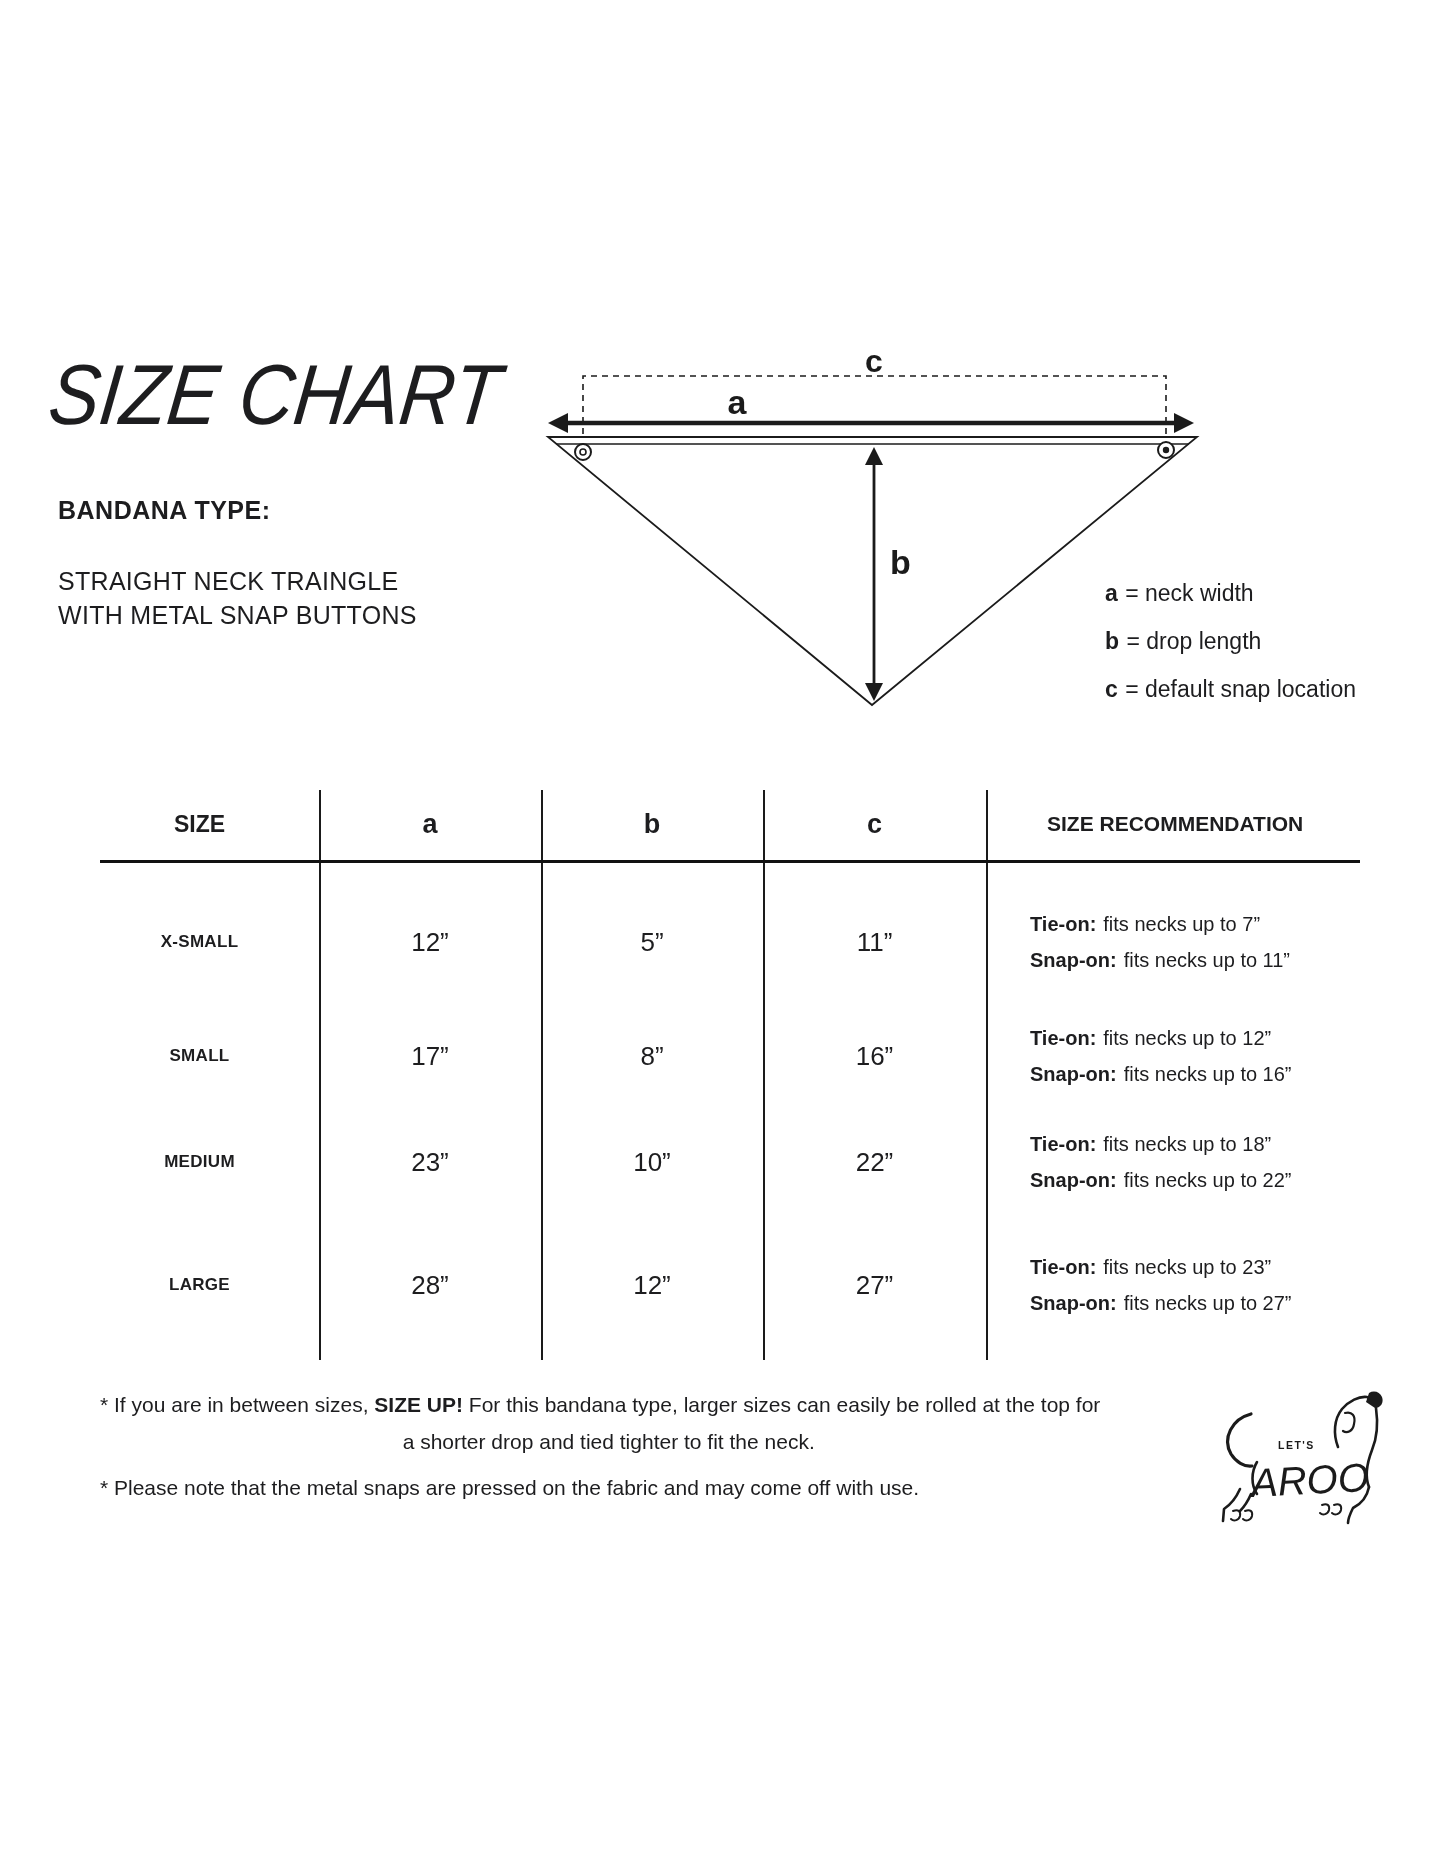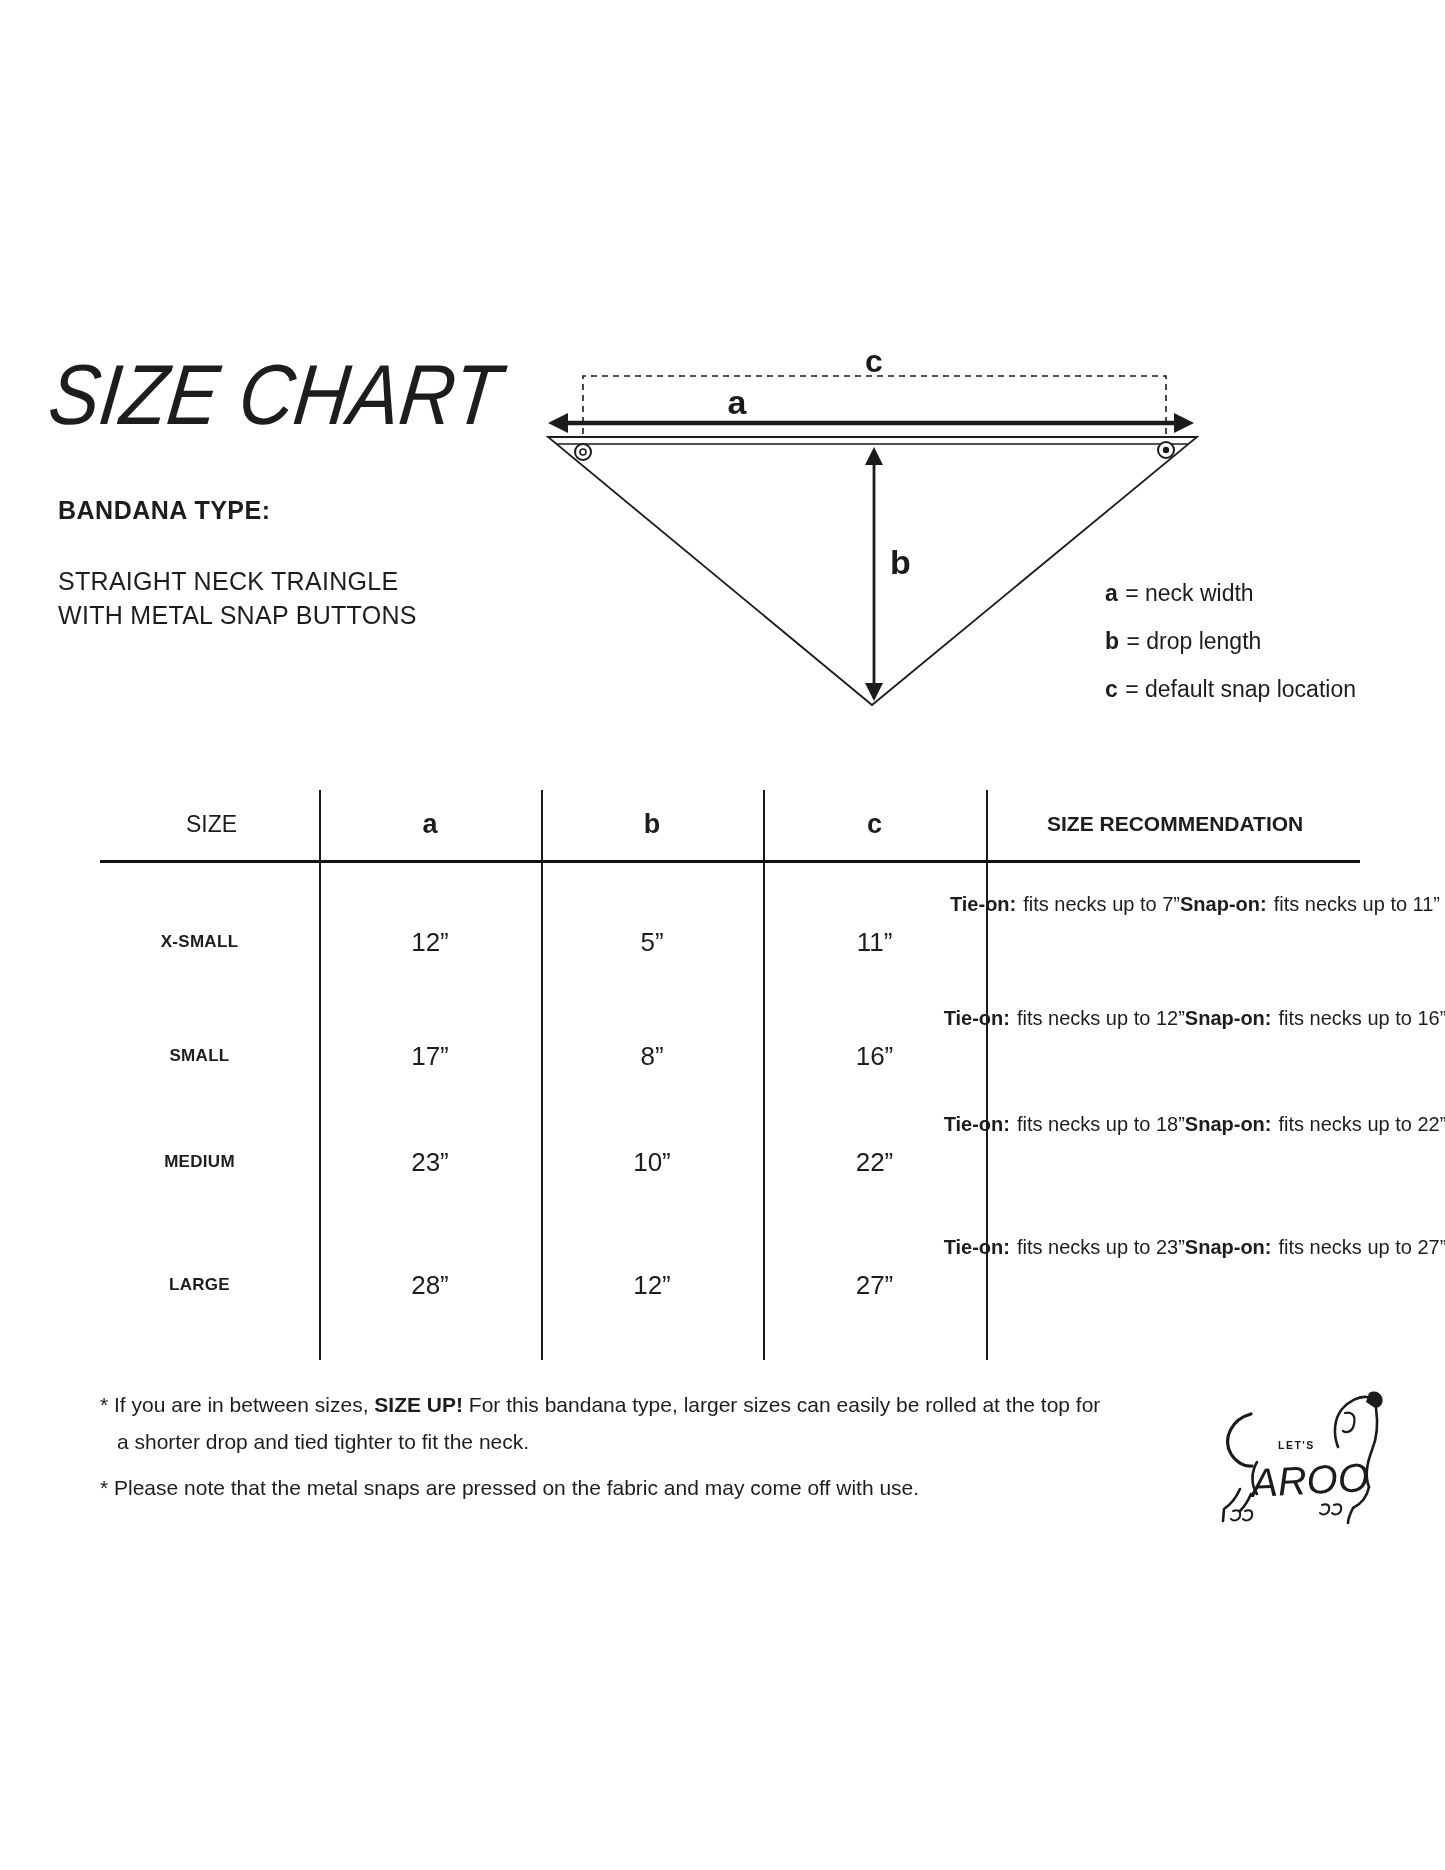--- a/index.html
+++ b/index.html
@@ -19,37 +19,37 @@
   
   .legend{left:1105px;top:580px;font-size:23px;}
   .legend-item{margin-bottom:21px;line-height:27px;white-space:nowrap;}
   .legend-key{font-weight:700;margin-right:.32em;}
 
   
   .table{left:80px;top:790px;width:1280px;height:570px;}
   .vline{position:absolute;top:0;width:2px;height:570px;background:#1a1a1a;}
   .hline{position:absolute;left:20px;top:70px;width:1260px;height:3px;background:#111;}
   .th{position:absolute;top:8px;height:52px;line-height:52px;text-align:center;}
-  .th-size{left:12px;width:239px;font-size:23px;font-weight:400;}
+  .th-size{left:0;width:239px;font-size:23px;font-weight:700;}
   .th-abc{font-size:27px;font-weight:600;}
   .th-rec{left:950px;width:330px;font-size:21px;font-weight:700;text-align:left;margin-left:17px;}
   .row{position:absolute;left:0;width:1280px;height:112px;}
   .cell{position:absolute;top:0;height:112px;line-height:112px;text-align:center;}
   .c-size{left:0;width:239px;font-size:17px;font-weight:700;letter-spacing:.3px;}
   .c-a{left:239px;width:222px;}
   .c-b{left:461px;width:222px;}
   .c-c{left:683px;width:223px;}
   .c-val{font-size:26px;}
   .c-rec{left:950px;width:330px;height:112px;line-height:36px;text-align:left;
-         display:flex;flex-direction:row;justify-content:center;font-size:20px;}
+         display:flex;flex-direction:column;justify-content:center;font-size:20px;}
   .rec-label{font-weight:700;margin-right:.35em;}
   .rec-line{white-space:nowrap;}
 
   
-  .fnote{left:100px;font-size:21px;line-height:37px;white-space:nowrap;}
+  .fnote{left:100px;font-size:21px;line-height:37px;white-space:nowrap;text-align:center;}
   .fn1{top:1386px;}
   .fn1 .line2{padding-left:17px;}
   .fn2{top:1469px;}
   .b{font-weight:700;}
 
   svg text{font-family:"Liberation Sans",sans-serif;}
 </style>
 </head>
 <body>
 

